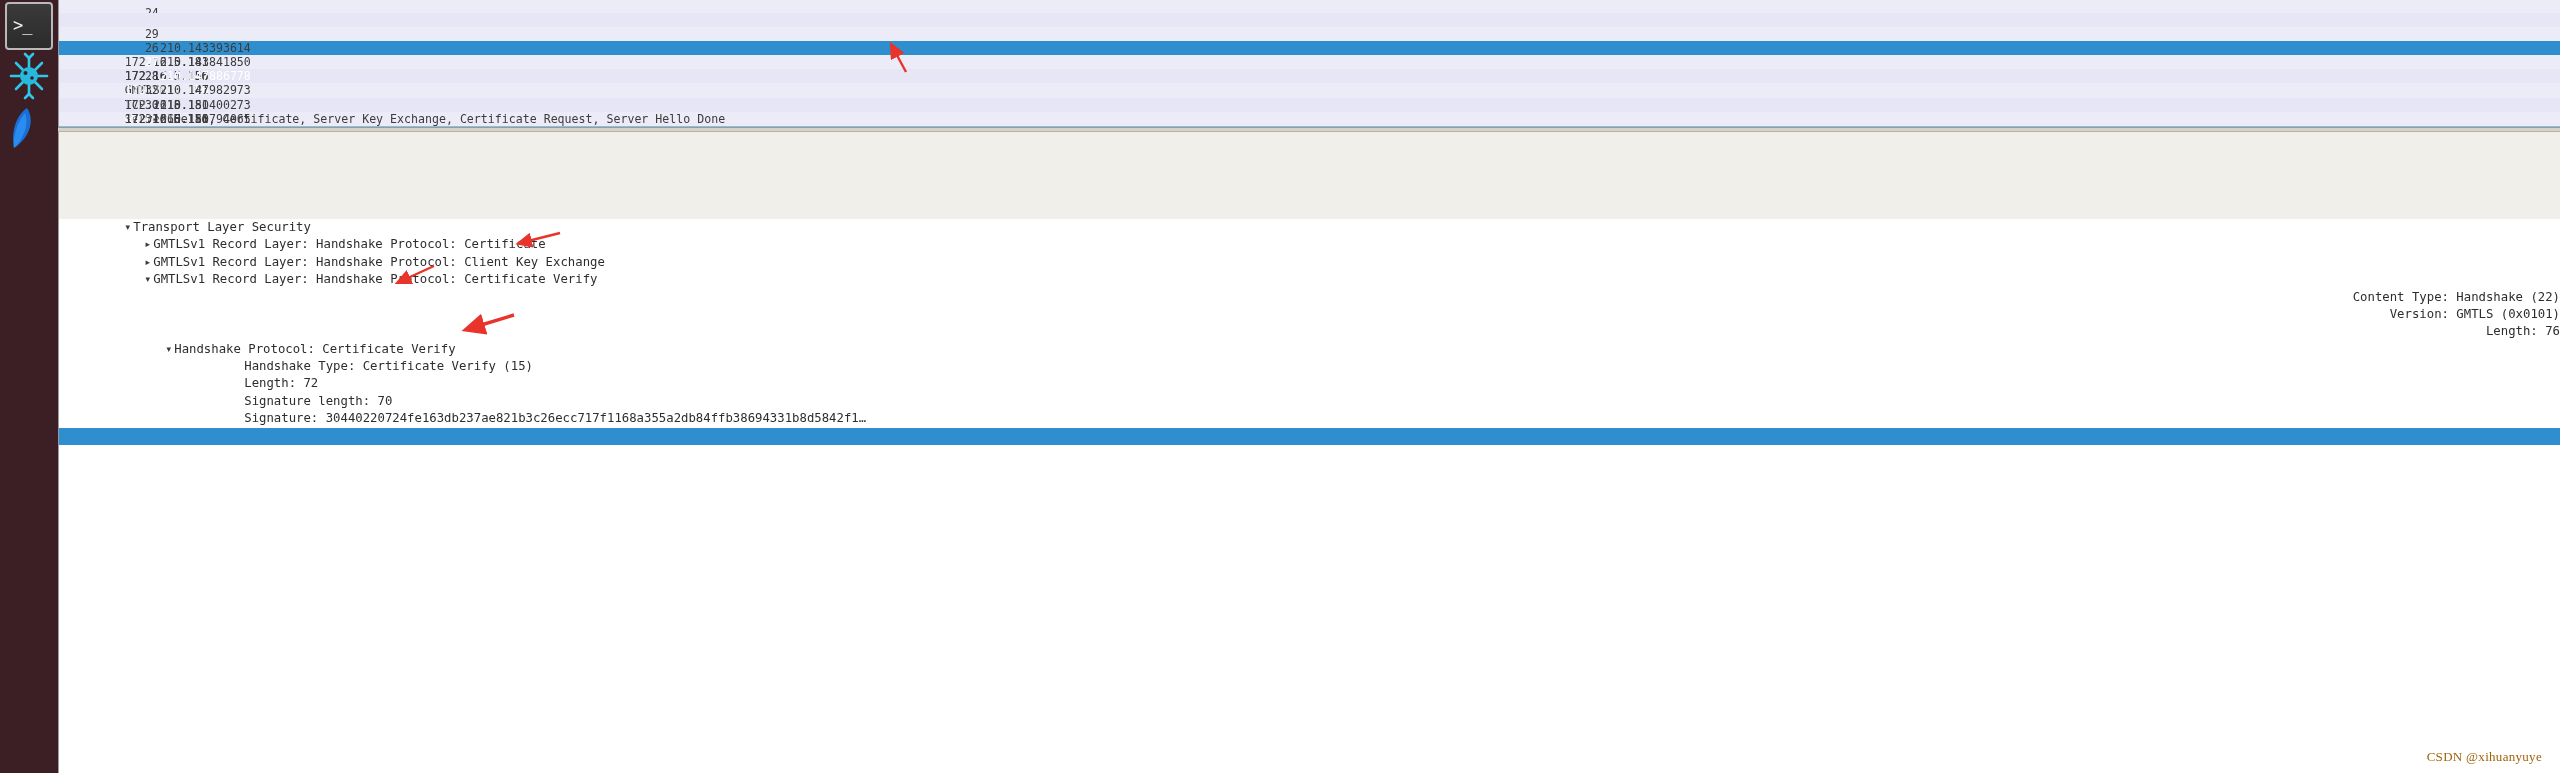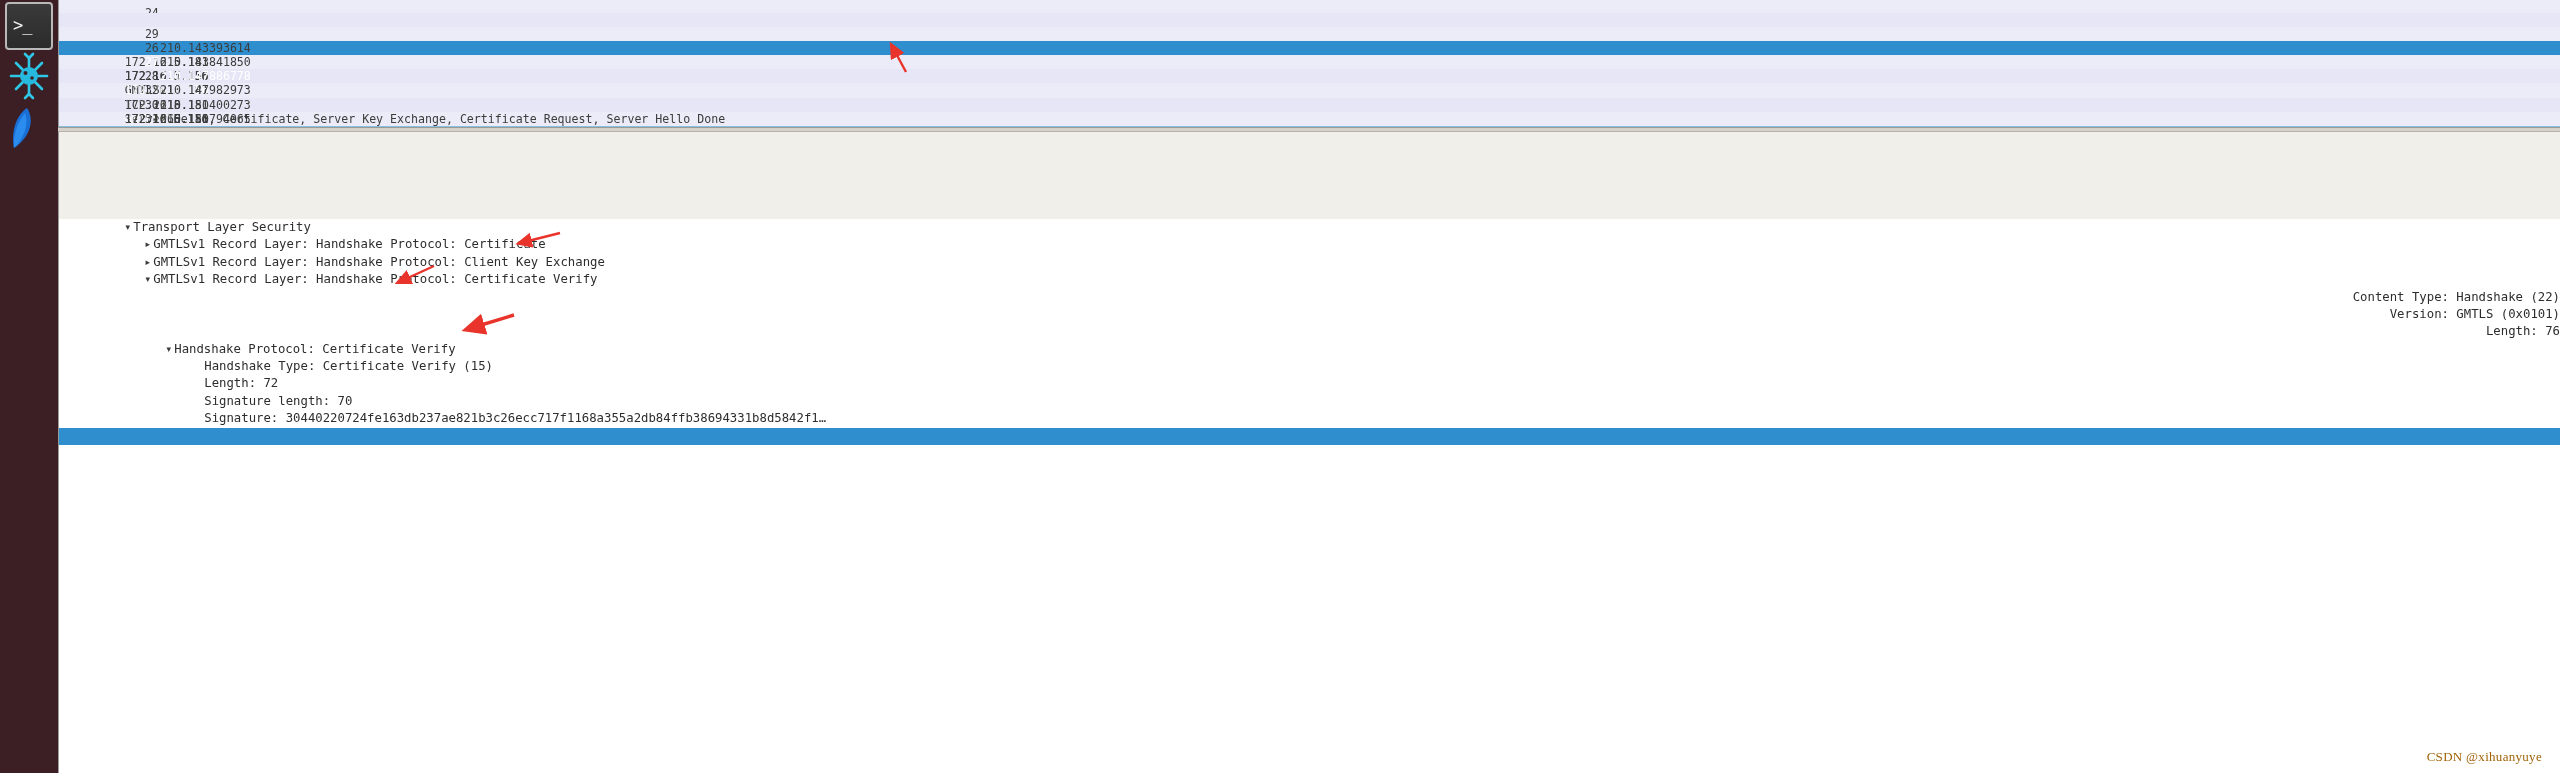--- a/index.html
+++ b/index.html
@@ -150,21 +150,21 @@
   .drow.selected {
     background: #2f8fce;
     color: #ffffff;
   }
   .drow.selected .twisty { color: #ffffff; }
 
   .ind0 { padding-left: 4px; }
   .ind1 { padding-left: 24px; }
   .ind2 { padding-left: 45px; }
   .ind3 { padding-left: 66px; text-align: right; }
-  .ind4 { padding-left: 86px; }
+  .ind4 { padding-left: 86px; margin-left: 40px; }
 
   
   .arrow-svg {
     position: absolute;
     pointer-events: none;
   }
 
   
   #watermark {
     position: absolute;

